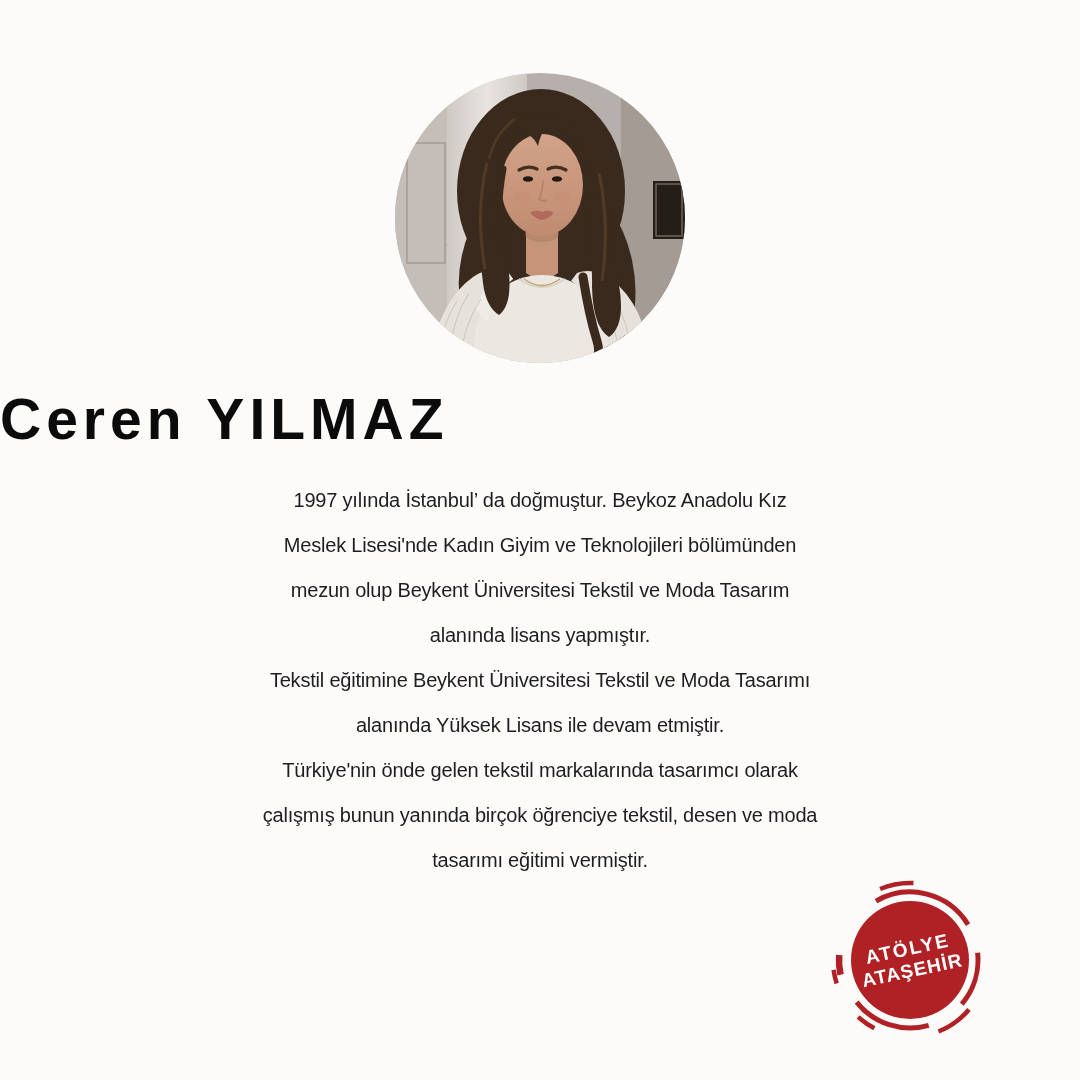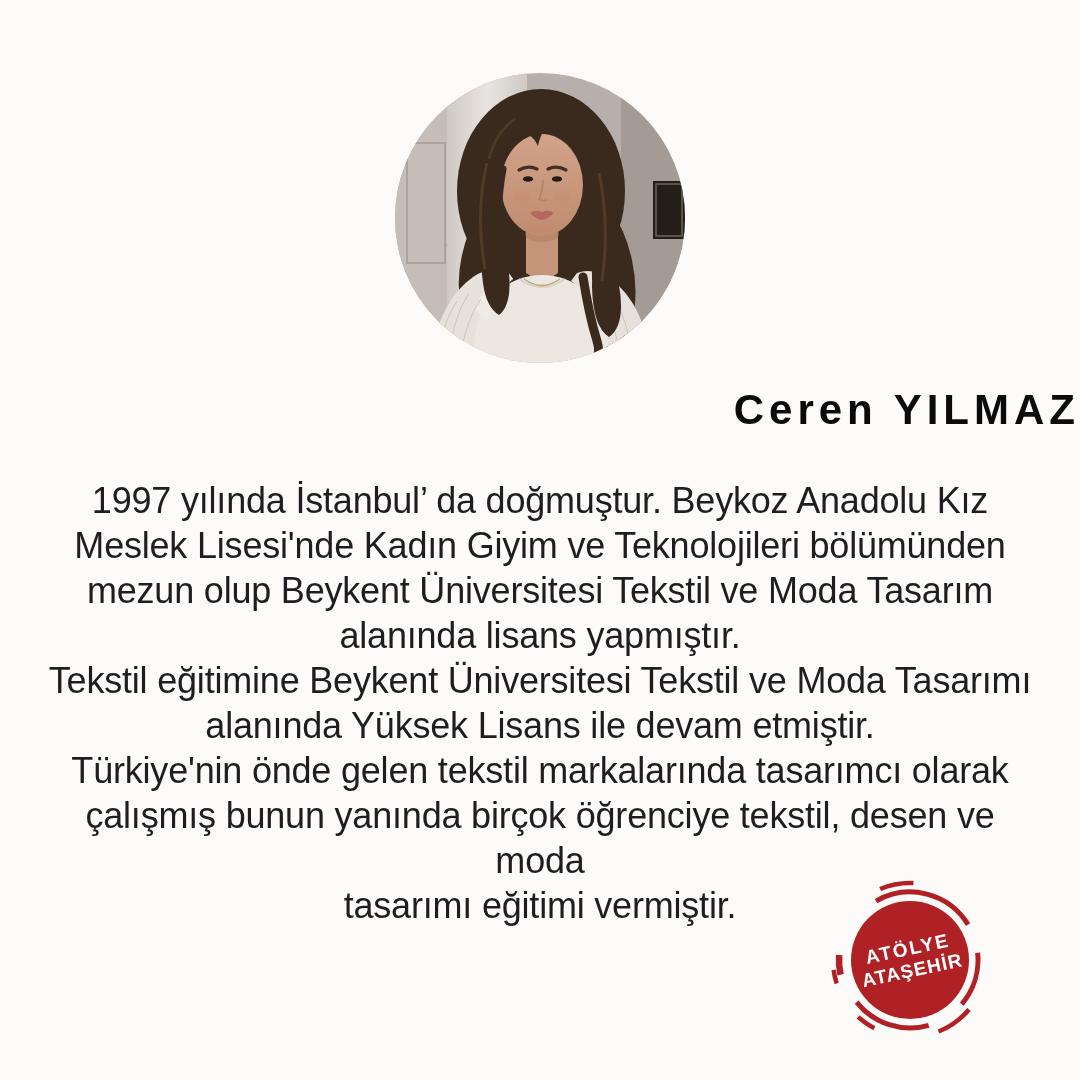--- a/index.html
+++ b/index.html
@@ -29,33 +29,33 @@
     height: 290px;
     border-radius: 50%;
     overflow: hidden;
   }
   .avatar svg { display: block; width: 100%; height: 100%; }
   .title {
     position: absolute;
     top: 386px;
     left: 0;
     width: 1080px;
-    text-align: right;
-    font-size: 42px;
+    text-align: left;
+    font-size: 57px;
     font-weight: bold;
     letter-spacing: 5px;
     color: var(--title);
   }
   .bio {
     position: absolute;
     top: 478px;
     left: 40px;
     width: 1000px;
     text-align: center;
-    font-size: 36px;
+    font-size: 20px;
     line-height: 45px;
     letter-spacing: -0.2px;
     color: var(--text);
     white-space: pre-line;
   }
   .badge {
     position: absolute;
     left: 818px;
     top: 868px;
     width: 184px;

